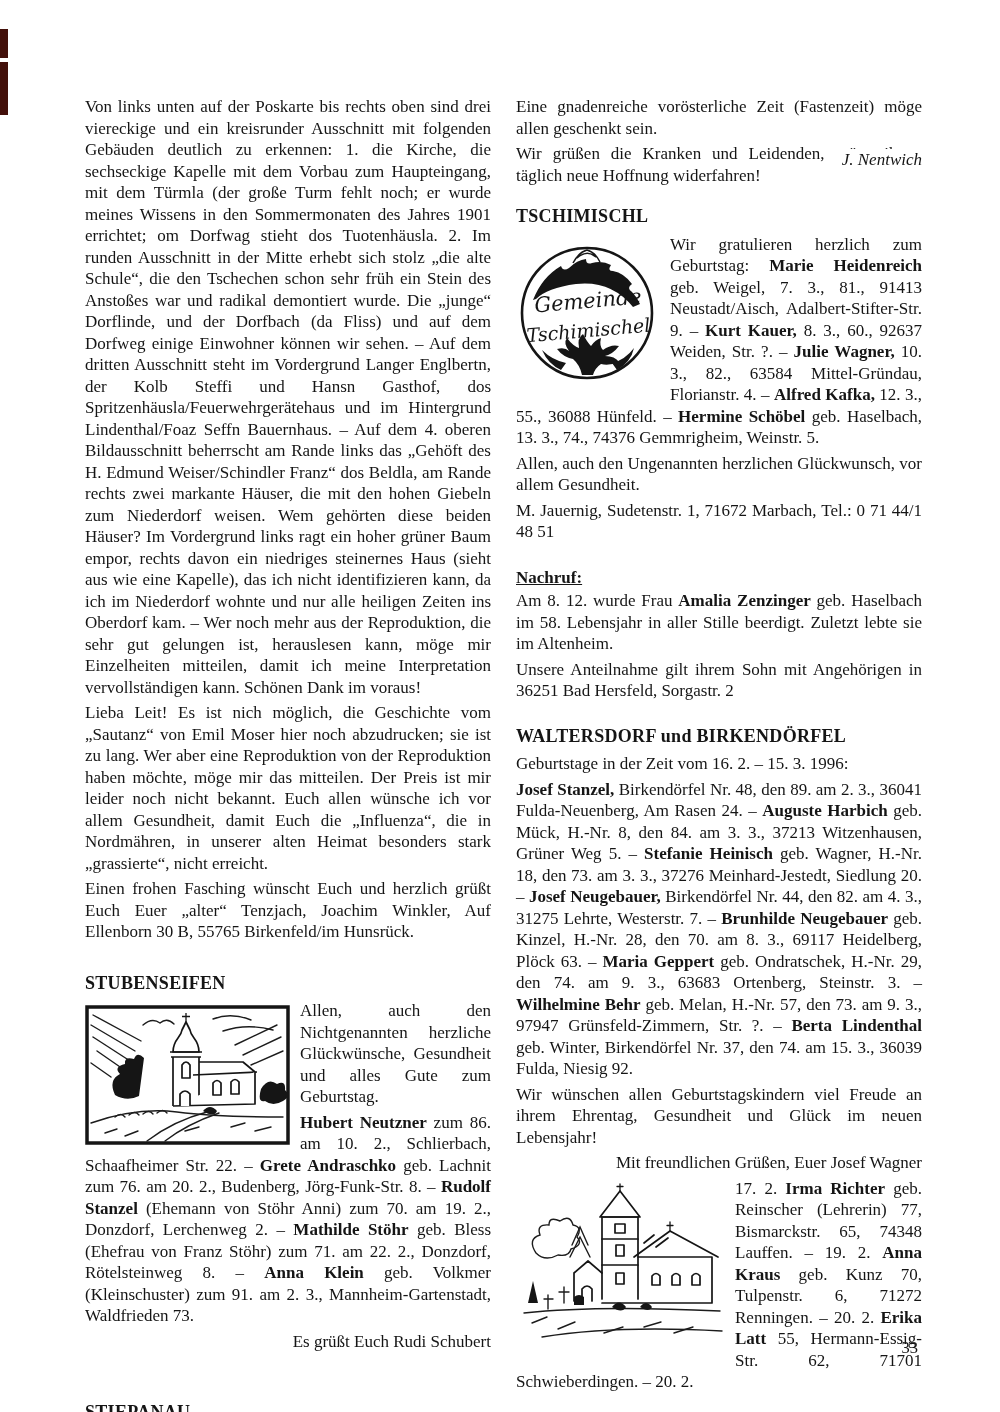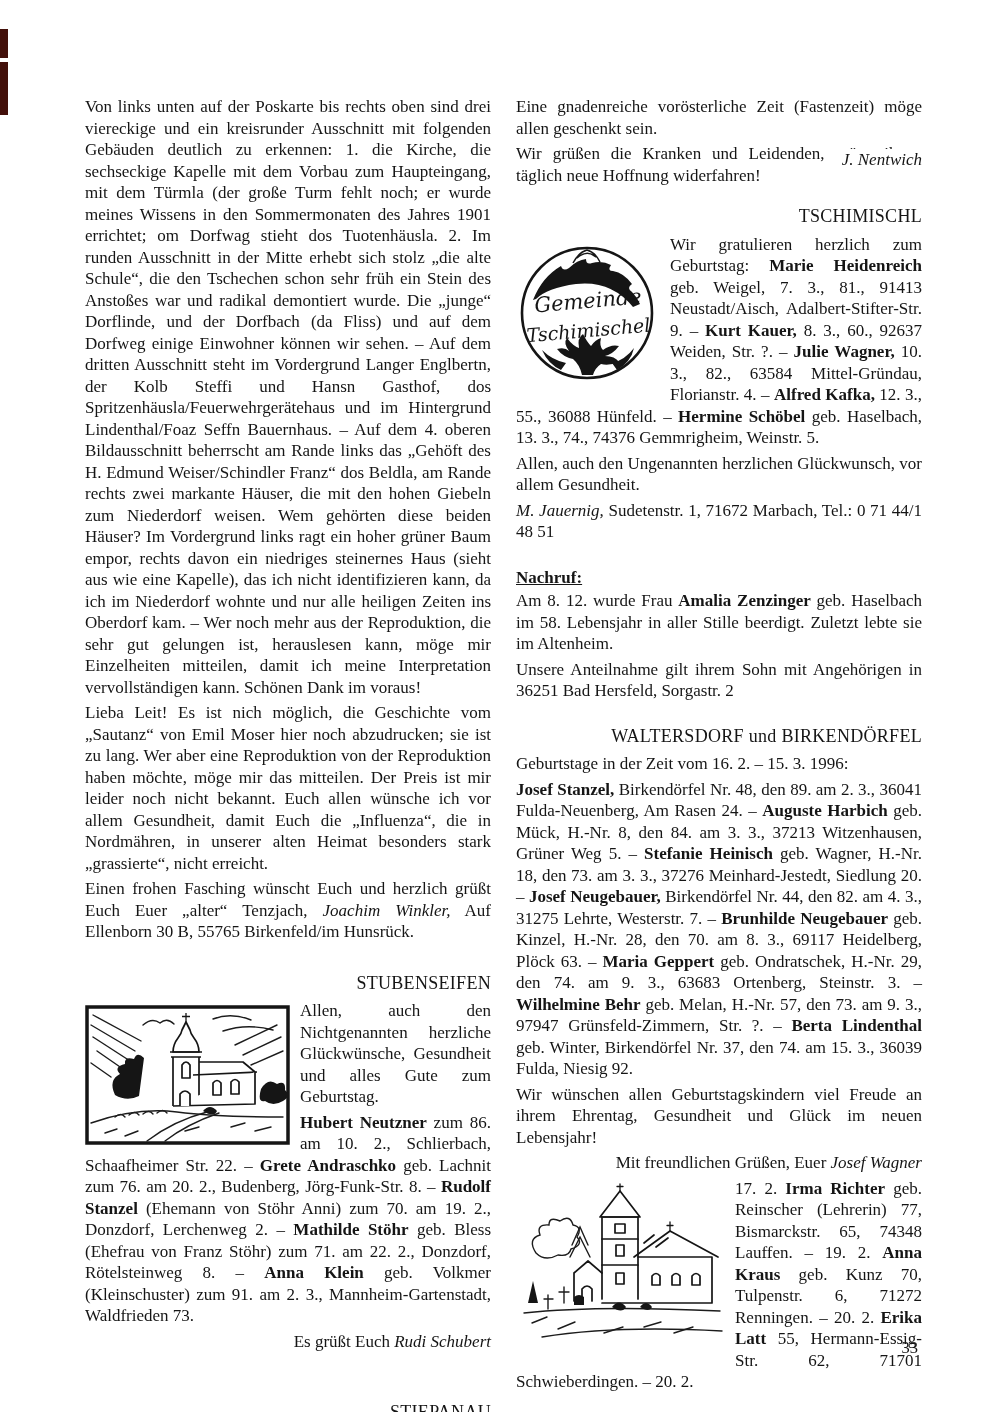--- a/index.html
+++ b/index.html
@@ -5,22 +5,22 @@
   html,body{margin:0;padding:0;background:#ffffff;}
   body{width:1000px;height:1412px;overflow:hidden;position:relative;
        font-family:"Liberation Serif", serif;color:#151515;}
   .page{position:relative;width:1000px;height:1324px;background:#fff;}
   .columns{display:flex;gap:25px;padding:96px 78px 0 85px;}
   .col{width:406px;font-size:17px;line-height:21.5px;text-align:justify;
        hyphens:auto;-webkit-hyphens:auto;}
   .para{margin:0 0 4px 0;}
   .para.rel{position:relative;}
   .b{font-weight:bold;}
-  .i{font-style:italic;}
-  .sec-heading{text-align:right;font-weight:normal;font-size:18px;
+  .i{}
+  .sec-heading{text-align:left;font-weight:bold;font-size:18px;
        letter-spacing:0.3px;margin:26px 0 6px 0;}
   .h-stub{margin-top:30px;}
   .h-stie{margin-top:46px;}
   .h-tsch{margin-top:20px;}
   .h-walt{margin-top:24px;}
   .h-weig{margin-top:26px;}
   .signoff{text-align:right;margin:0 0 4px 0;}
   .sig-abs{position:absolute;right:0;bottom:16px;font-style:italic;background:#fff;padding-left:8px;}
   .nachruf-label{font-weight:bold;margin:24px 0 2px 0;text-decoration:underline;}
   .center-line{text-align:center;}

